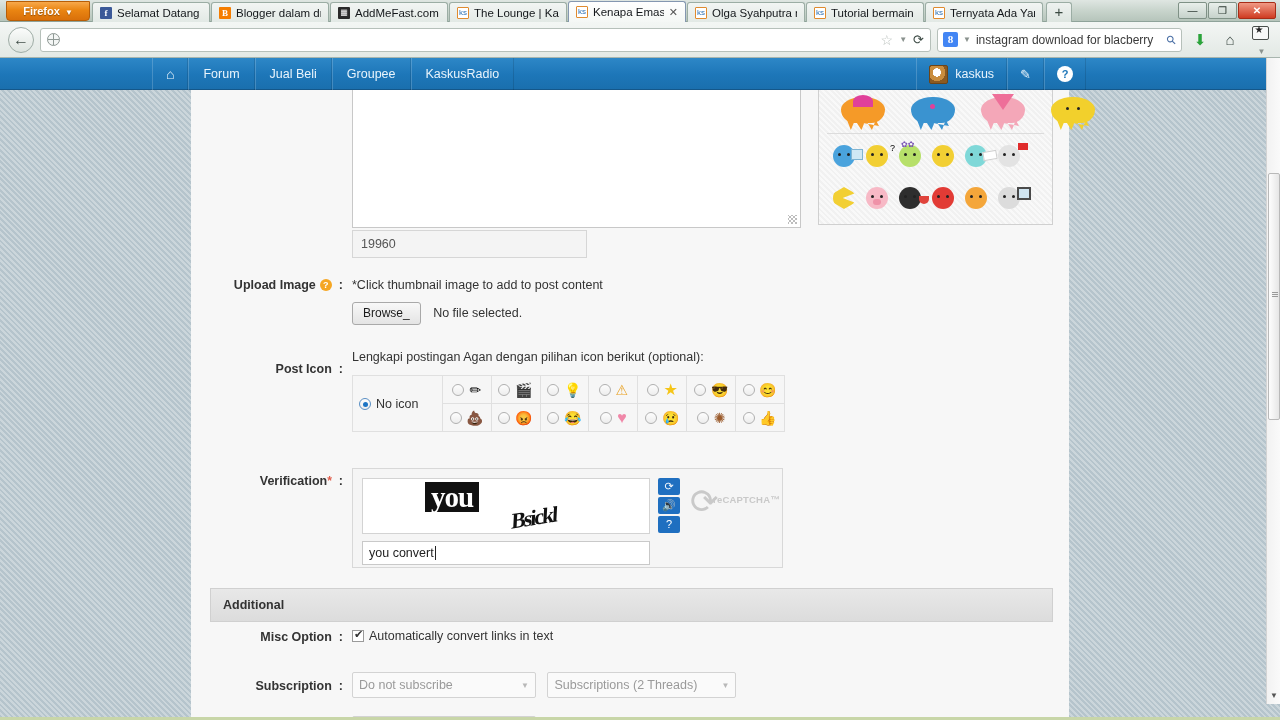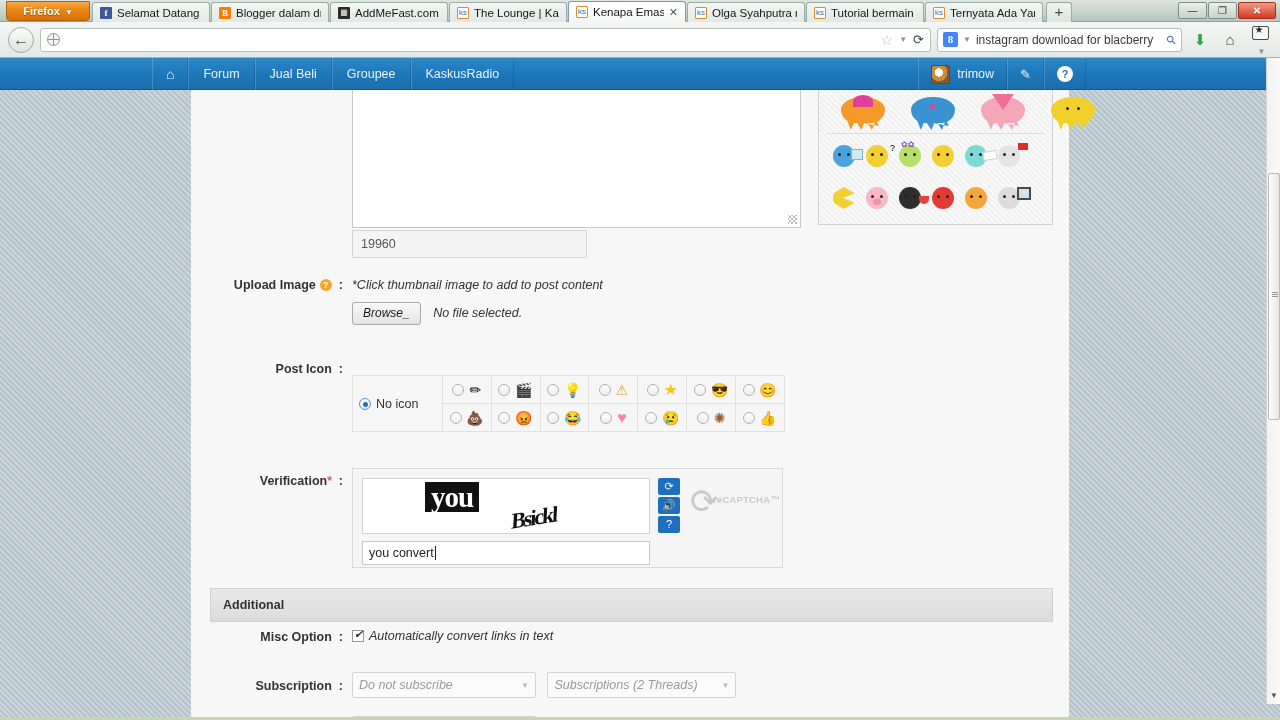--- a/index.html
+++ b/index.html
@@ -177,21 +177,21 @@
     position:absolute; left:0; width:152px; text-align:right; font-size:12.5px;
     color:#333; font-weight:bold;
   }
   .flabel .colon{ font-weight:bold; margin-left:7px;}
   .qmark{
     display:inline-block; width:12px;height:12px; border-radius:50%;
     background:#f5a623; color:#fff; font-size:9px; font-weight:bold; text-align:center;
     line-height:12px; margin-left:4px; vertical-align:1px;
   }
   .req{ color:#e05c4a; font-size:12px; }
-  .fvalue{ position:absolute; left:161px; font-size:12.5px; color:#333;font-style:italic; }
+  .fvalue{ position:absolute; left:161px; font-size:12.5px; color:#333; }
 
   .browse-btn{
     display:inline-block; height:23px; padding:0 10px; line-height:21px;
     background:linear-gradient(180deg,#f8f8f8,#e4e4e4); border:1px solid #a9a9a9;
     border-radius:3px; font-size:12px; color:#1a1a1a;
   }
   .nofile{ margin-left:9px; font-size:12.5px; color:#333; }
 
   
   .icontable{
@@ -359,21 +359,21 @@
             <span>⌂</span>
           </div>
         <div class="knav-item">Forum</div>
         <div class="knav-item">Jual Beli</div>
         <div class="knav-item">Groupee</div>
         <div class="knav-item">KaskusRadio</div>
       </div>
       <div class="knav-right">
         <div class="knav-item">
           <span class="uavatar"></span>
-          <span>trimow</span>
+          <span>kaskus</span>
         </div>
         <div class="knav-item">
             <span class="pencil-ic">✎</span>
           </div>
         <div class="knav-item">
             <span class="help-ic">?</span>
           </div>
       </div>
     </div>
 
@@ -449,20 +449,21 @@
           <div class="fvalue" style="top:26px;">
             <span class="browse-btn">Browse_</span>
             <span class="nofile">No file selected.</span>
           </div>
         </div>
 
         <div class="frow" style="top:258px; height:110px;">
           <div class="flabel" style="top:14px;">
             <span>Post Icon</span><span class="colon">:</span>
           </div>
+          <div class="fvalue" style="top:2px;">Lengkapi postingan Agan dengan pilihan icon berikut (optional):</div>
 
           <table class="icontable" style="top:27px;">
             <tbody>
                 <tr>
               <td class="noicon" rowspan="2">
                 <span class="radio on"></span><span>No icon</span>
               </td>
               <td class="cell"><span class="radio"></span><span class="ic">✏</span></td>
               <td class="cell"><span class="radio"></span><span class="ic">🎬</span></td>
               <td class="cell"><span class="radio"></span><span class="ic">💡</span></td>

